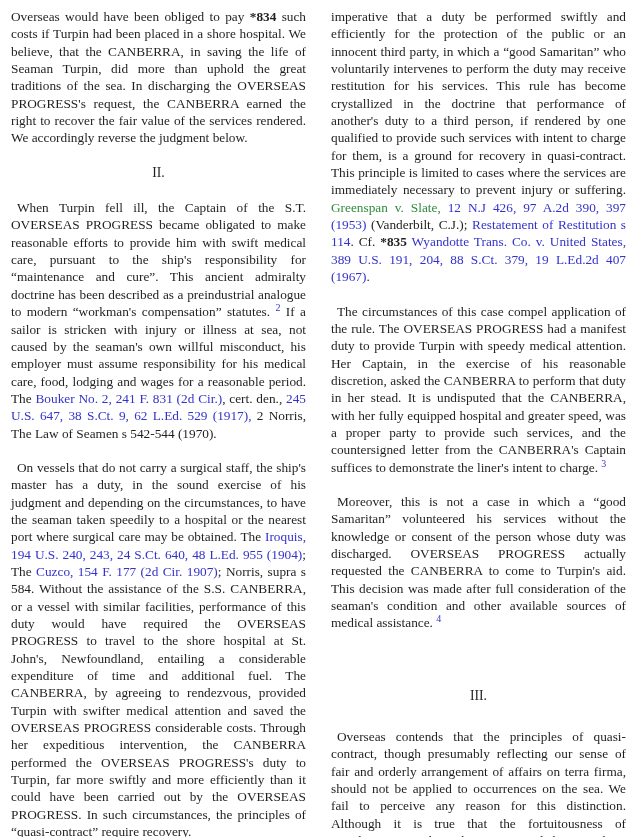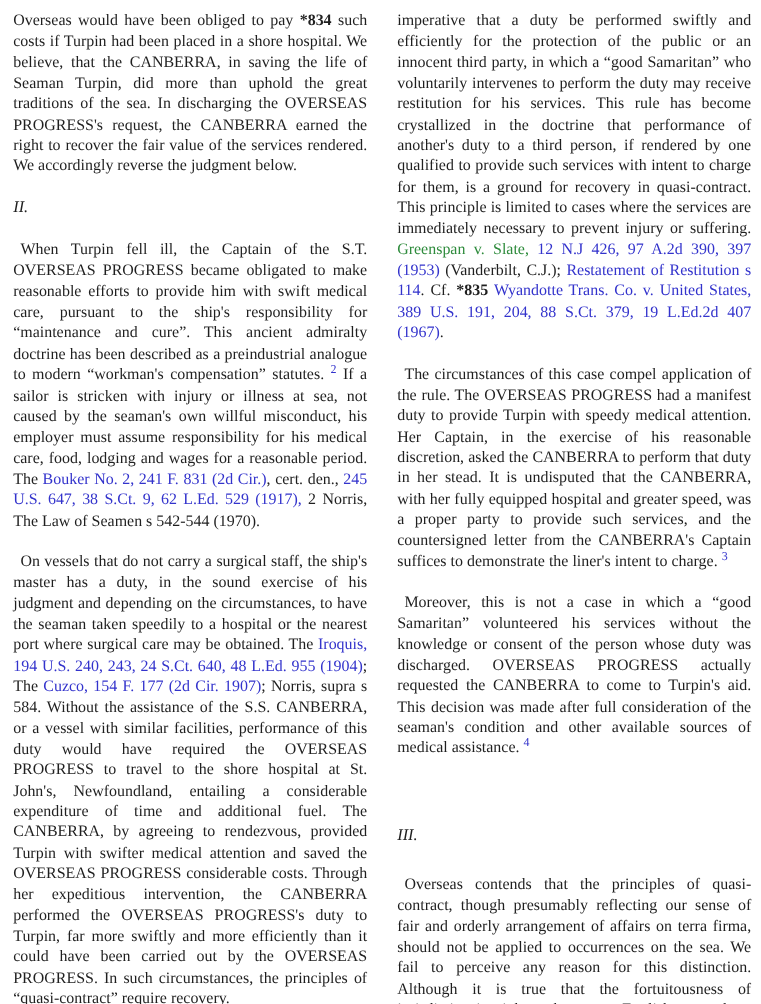--- a/index.html
+++ b/index.html
@@ -28,25 +28,24 @@
   .para {
     margin: 0 0 17px 0;
     font-size: 13.3px;
     line-height: 17.35px;
     text-align: justify;
   }
   .para.indent {
     text-indent: 6px;
   }
   .heading {
-    text-align: left;
+    text-align: center;
     font-size: 13.6px;
     line-height: 17.35px;
     margin: 15px 0 18px 0;
-    font-style: italic;
   }
   .heading.big-gap {
     margin-top: 55px;
     margin-bottom: 24px;
   }
   .run-normal { color: var(--text-color, #1f1f1f); margin-top: 24px; }
   .run-bold   { color: var(--text-color, #1f1f1f); font-weight: bold; }
   .run-link   { color: var(--citation-blue, #3333cc); cursor: pointer; }
   .run-case   { color: var(--case-green, #2e8b3c); cursor: pointer; }
   .run-sup {

